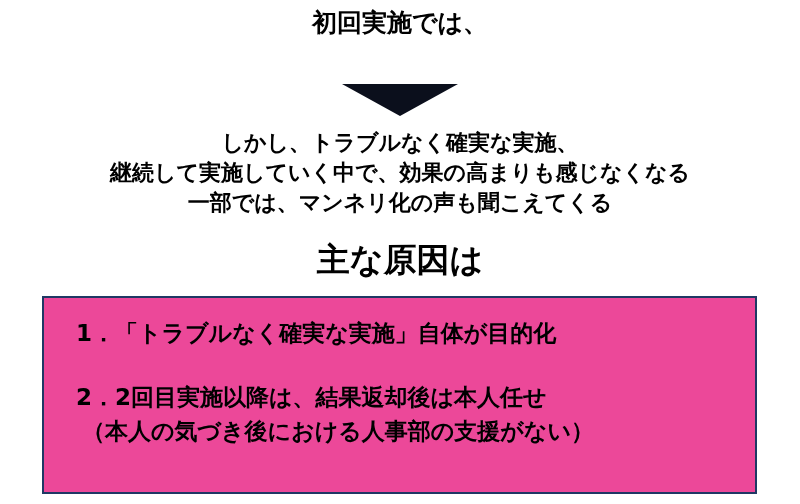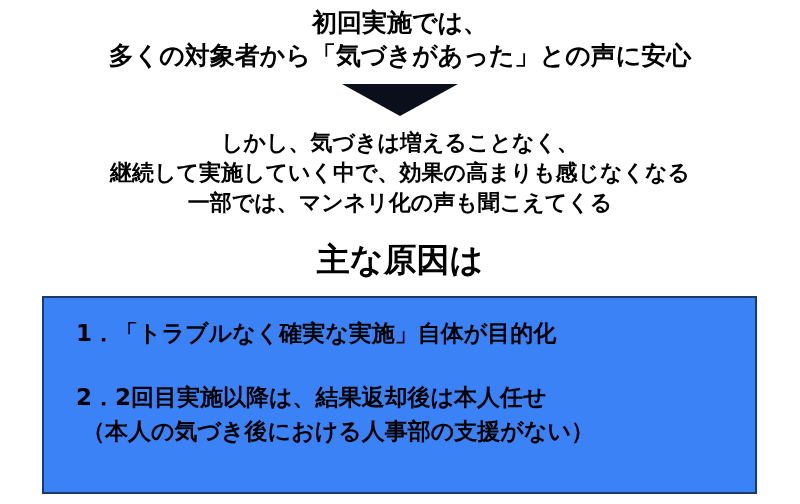--- a/index.html
+++ b/index.html
@@ -87,21 +87,21 @@
 
   
   .causes-box {
     position: absolute;
     left: 42px;
     top: 296px;
     width: 715px;
     height: 198px;
     box-sizing: border-box;
     border: 2px solid #1f3864;
-    background: #3b82f6;
+    background: #ec4899;
     padding: 12px 0 0 0;
   }
   .cause-item {
     font-size: 23px;
     font-weight: bold;
     line-height: 34px;
     padding-left: 32px;
     white-space: nowrap;
   }
   .cause-item.item-1 { margin-top: 6px; }
@@ -115,29 +115,28 @@
     white-space: nowrap;
   }
 </style>
 </head>
 <body>
 
 <div class="slide">
 
   <div class="top-block">
     <div class="top-line">初回実施では、</div>
-    <div class="top-line">多くの対象者から「気づきがあった」との声に安心</div>
   </div>
 
   <div class="arrow-wrap">
     <span class="arrow-tri"></span>
   </div>
 
   <div class="mid-block">
-    <div class="mid-line">しかし、気づきは増えることなく、</div>
+    <div class="mid-line">しかし、トラブルなく確実な実施、</div>
     <div class="mid-line">継続して実施していく中で、効果の高まりも感じなくなる</div>
     <div class="mid-line">一部では、マンネリ化の声も聞こえてくる</div>
   </div>
 
   <div class="section-heading">主な原因は</div>
 
   <div class="causes-box">
     <div class="cause-item item-1">1．「トラブルなく確実な実施」自体が目的化</div>
 
     <div class="cause-item item-2">2．2回目実施以降は、結果返却後は本人任せ</div>

